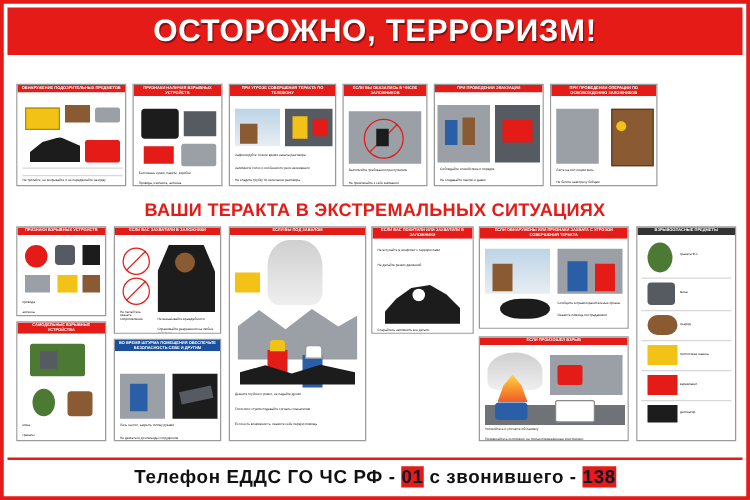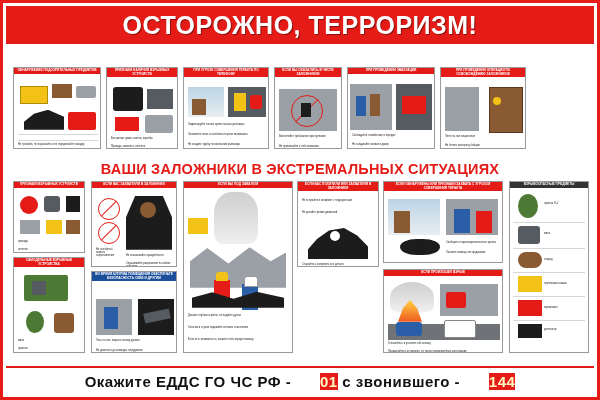--- a/index.html
+++ b/index.html
@@ -42,21 +42,21 @@
   .footer{
     position:absolute;left:3px;right:3px;bottom:3px;height:26px;
     display:flex;align-items:center;justify-content:center;
     background:#ffffff;
     border-top:2px solid #e41b17;
   }
   .footer .phone{
     font-weight:bold;font-size:15px;color:#111;
     white-space:nowrap;letter-spacing:0.5px;
   }
-  .footer .phone .red{color:#fef9c3;margin-left:24px;}
+  .footer .phone .red{color:#0f172a;}
 
   
   .card{
     position:absolute;
     background:#ffffff;
     border:1px solid #9a9a9a;
     box-sizing:border-box;
     overflow:hidden;
   }
   .card .cap{
@@ -191,21 +191,21 @@
     <div class="body">
       <div class="blk wht" style="left:0;top:0;width:100%;height:100%;"></div>
       <div class="blk gry" style="left:4px;top:10px;width:34px;height:44px;"></div>
       <div class="blk brn" style="left:48px;top:10px;width:32px;height:44px;border:1px solid #5d3a1e;"></div>
       <div class="blk yel" style="left:52px;top:20px;width:8px;height:8px;border-radius:50%;"></div>
       <div class="mini-txt" style="left:4px;top:58px;width:78px;">Лягте на пол лицом вниз</div>
       <div class="mini-txt" style="left:4px;top:67px;width:78px;">Не бегите навстречу бойцам</div>
     </div>
   </div>
 
-  <div class="section-head" id="head2">ВАШИ ЗАЛОЖНИКИ В  ЭКСТРЕМАЛЬНЫХ СИТУАЦИЯХ</div>
+  <div class="section-head" id="head2">ВАШИ ТЕРАКТА В  ЭКСТРЕМАЛЬНЫХ СИТУАЦИЯХ</div>
 
   <div class="card" style="left:10px;top:178px;width:72px;height:72px;">
     <div class="cap">ПРИЗНАКИ ВЗРЫВНЫХ УСТРОЙСТВ</div>
     <div class="body">
       <div class="blk wht" style="left:0;top:0;width:100%;height:100%;"></div>
       <div class="blk red circle" style="left:6px;top:8px;width:18px;height:18px;"></div>
       <div class="blk dgry" style="left:30px;top:8px;width:16px;height:16px;border-radius:3px;"></div>
       <div class="blk blk2" style="left:52px;top:8px;width:14px;height:16px;"></div>
       <div class="blk gry" style="left:6px;top:32px;width:20px;height:14px;"></div>
       <div class="blk yel" style="left:32px;top:32px;width:16px;height:14px;"></div>
@@ -335,17 +335,17 @@
       <div class="blk red" style="left:8px;top:112px;width:24px;height:16px;"></div>
       <div class="mini-txt" style="left:34px;top:118px;width:42px;">взрывпакет</div>
       <div class="rowline" style="left:3px;top:132px;width:72px;"></div>
       <div class="blk blk2" style="left:8px;top:136px;width:24px;height:14px;"></div>
       <div class="mini-txt" style="left:34px;top:140px;width:42px;">детонатор</div>
     </div>
   </div>
 
   <div class="footer">
     <div class="phone">
-      <span>Окажите ЕДДС ГО ЧС РФ - </span><span class="red">01</span><span>  с звонившего - </span><span class="red">144</span>
+      <span>Телефон ЕДДС ГО ЧС РФ - </span><span class="red">01</span><span>  с звонившего - </span><span class="red">138</span>
     </div>
   </div>
 
 </div>
 
 </body></html>

